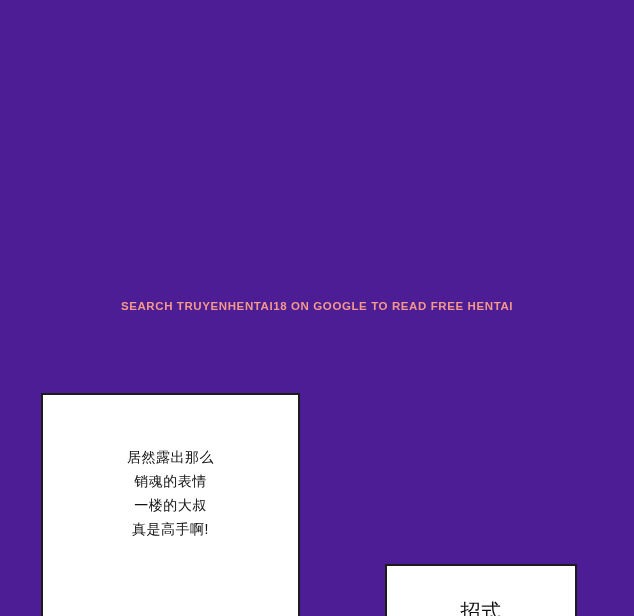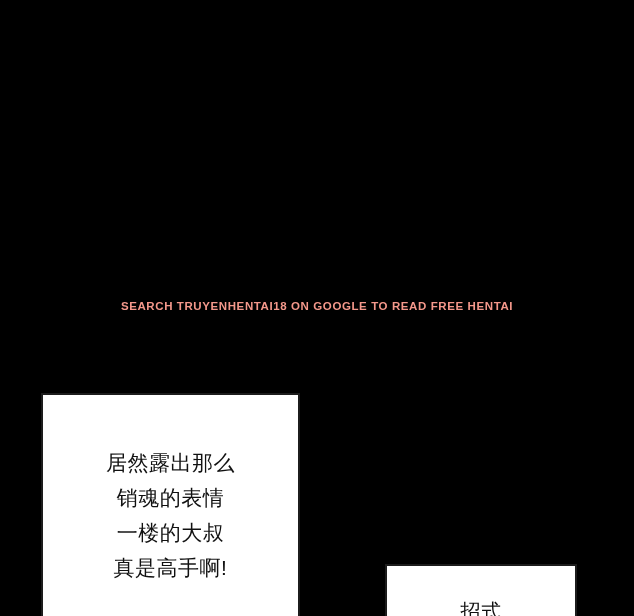--- a/index.html
+++ b/index.html
@@ -11,21 +11,21 @@
     height: 616px;
     background: #ffffff;
     font-family: "Liberation Sans", sans-serif;
     overflow: hidden;
     position: relative;
   }
   .page {
     position: relative;
     width: 634px;
     height: 616px;
-    background: #000000;
+    background: #4c1d95;
     overflow: hidden;
   }
   .watermark {
     position: absolute;
     top: 300px;
     left: 0;
     width: 634px;
     text-align: center;
     color: #f4988b;
     font-family: "Liberation Sans", sans-serif;
@@ -52,22 +52,22 @@
     width: 192px;
     height: 130px;
   }
   .bubble-text {
     position: absolute;
     left: 0;
     width: 100%;
     text-align: center;
     color: #111111;
     font-family: "Liberation Sans", sans-serif;
-    font-size: 21px;
-    line-height: 35px;
+    font-size: 14px;
+    line-height: 24px;
     letter-spacing: 0.5px;
     white-space: pre-line;
   }
   .panel-a .bubble-text {
     top: 50px;
   }
   .panel-b .bubble-text {
     top: 31px;
     font-size: 20px;
     line-height: 29px;

